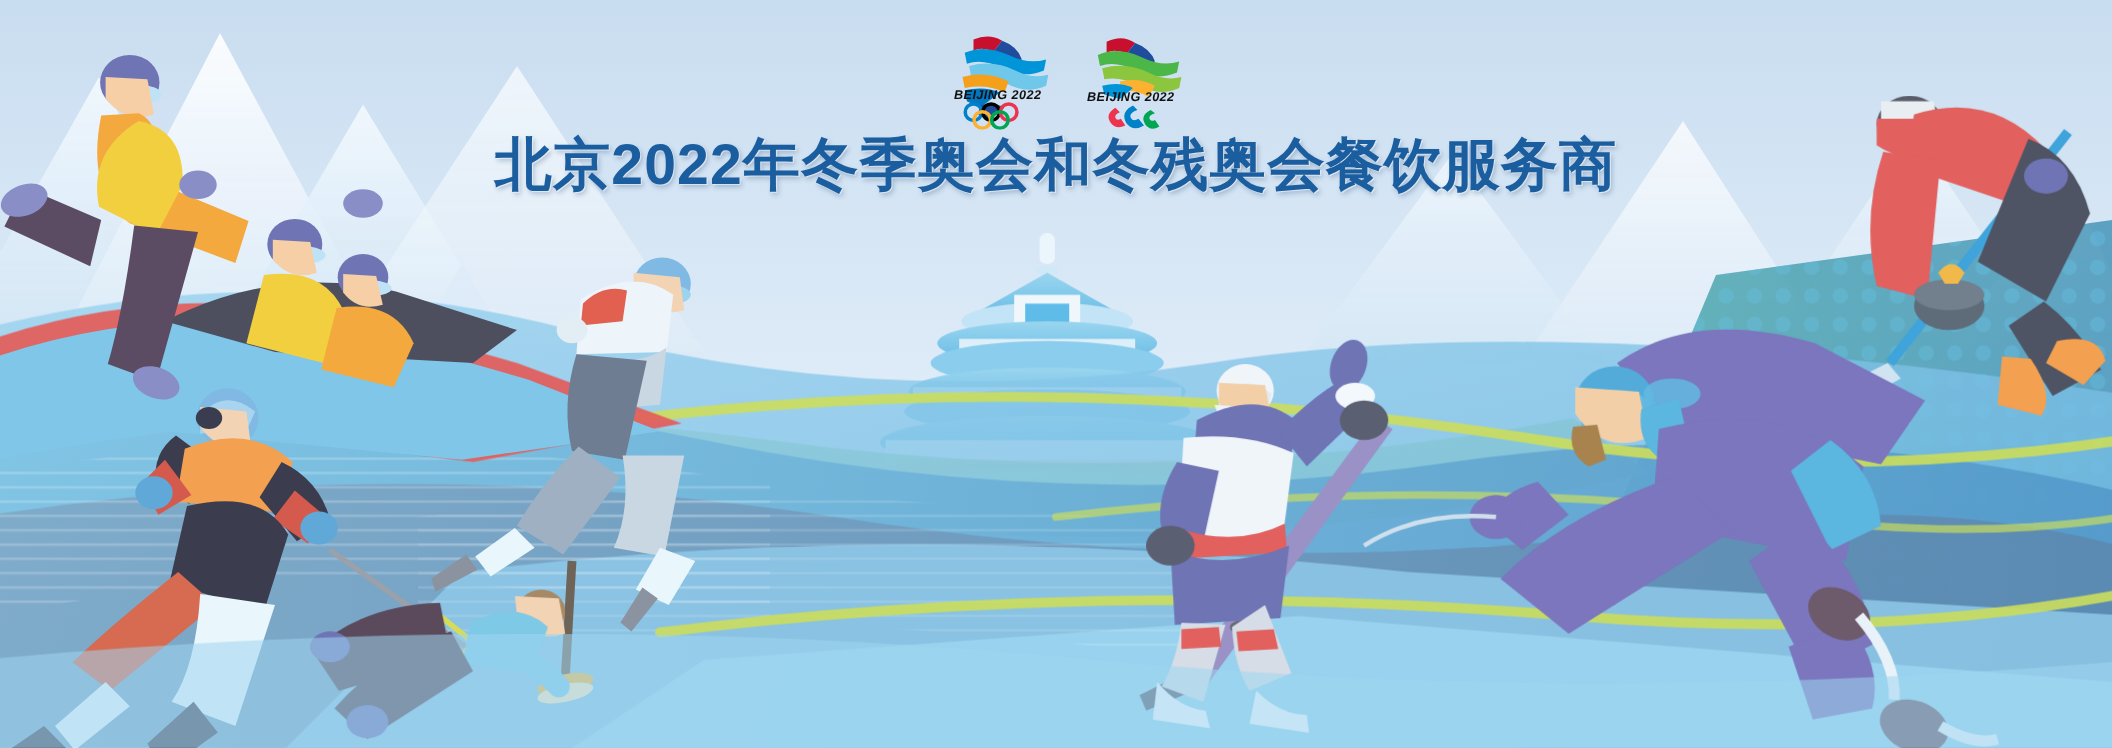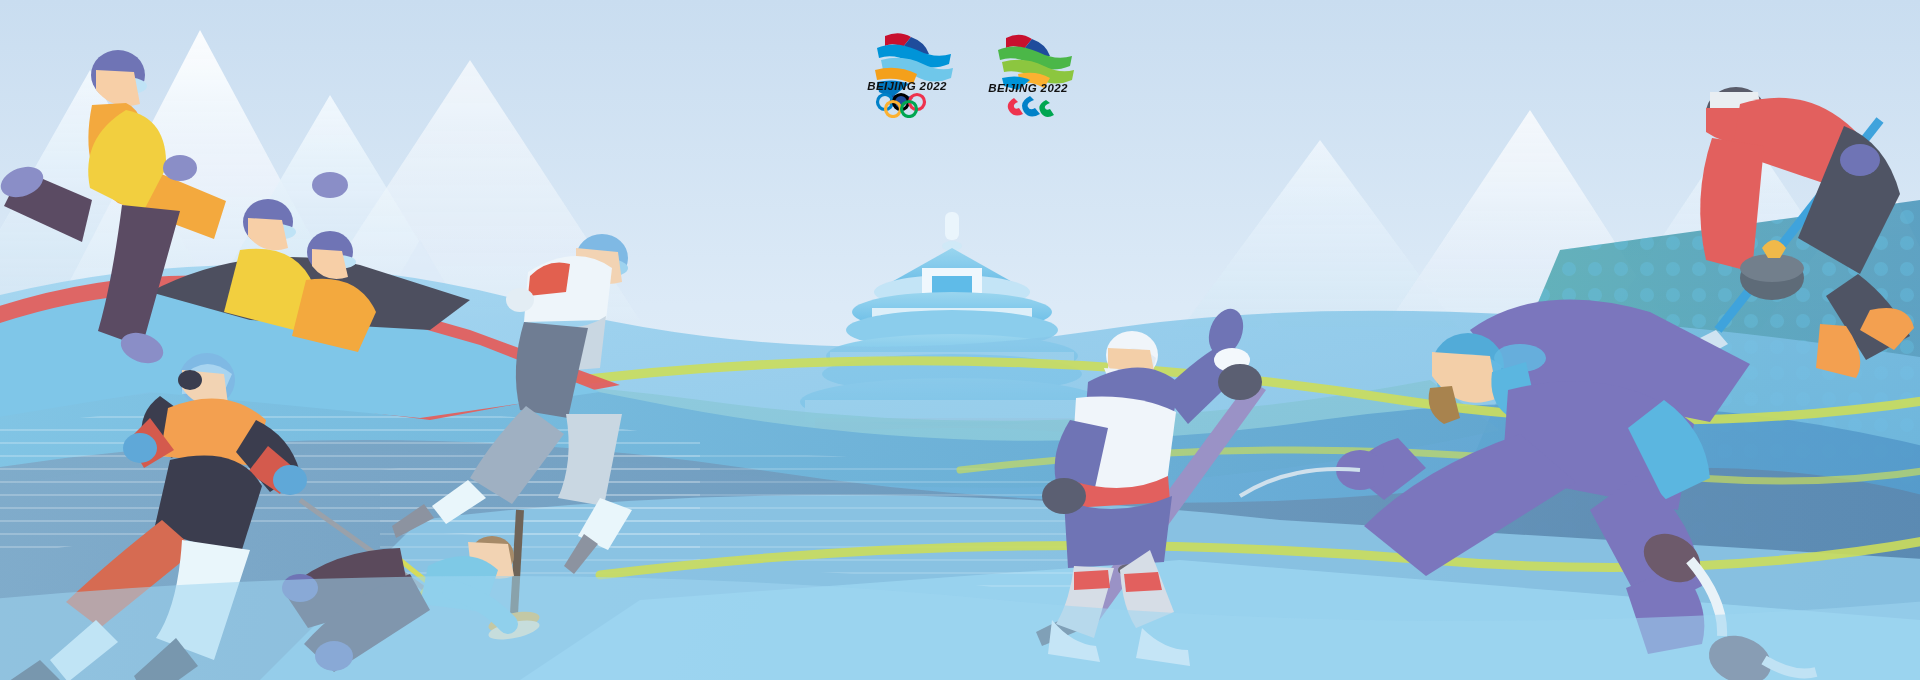--- a/index.html
+++ b/index.html
@@ -350,14 +350,15 @@
         <g>
           <path d="M36 70 q-10 6 -4 14 q5 6 13 2 l-4 -6 q-4 2 -5 -1 q-1 -3 4 -5 z" fill="#ee334e"></path>
           <path d="M52 68 q-12 6 -6 16 q6 8 16 2 l-5 -6 q-5 3 -7 -1 q-2 -4 6 -7 z" fill="#0081c8"></path>
           <path d="M68 72 q-10 5 -5 13 q5 7 13 2 l-4 -6 q-4 2 -5 -1 q-1 -3 5 -5 z" fill="#00a651"></path>
         </g>
       </svg>
     </div>
 
   </div>
 
+  <h1 id="title">北京2022年冬季奥会和冬残奥会餐饮服务商</h1>
 
 </div>
 
 </body></html>

